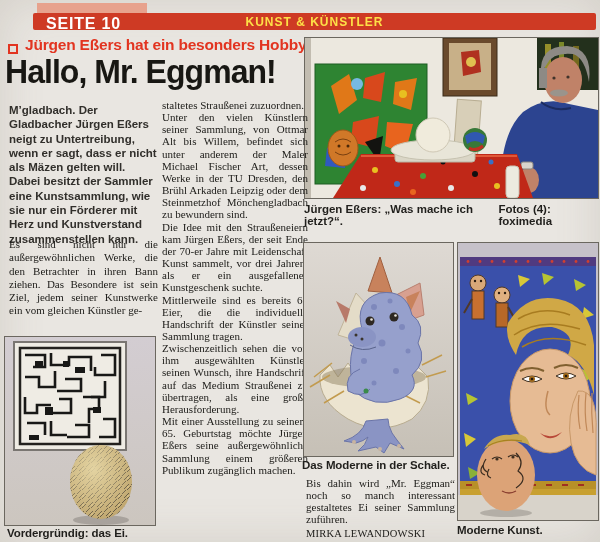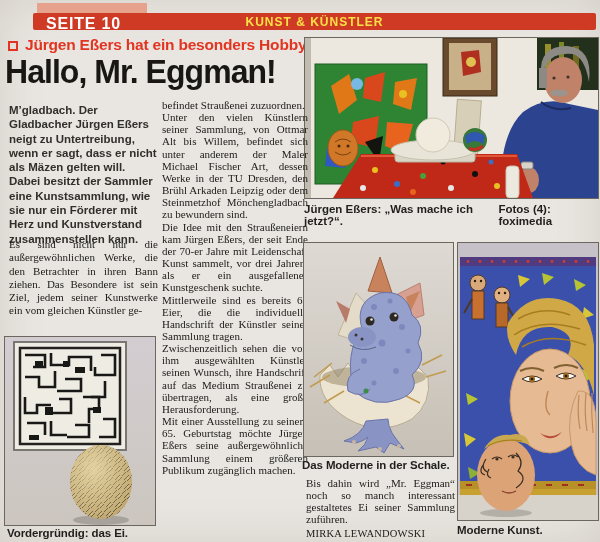--- a/index.html
+++ b/index.html
@@ -8,21 +8,21 @@
     position:relative; width:600px; height:542px; overflow:hidden;
     background:#e9e6e1;
     box-shadow: inset 0 0 45px rgba(115,105,90,.18);
   }
   
   .bar-shadow { position:absolute; left:37px; top:3px; width:110px; height:11px; background:#e7a28d; }
   .red-bar { position:absolute; left:33px; top:13px; width:563px; height:17px; background:#ce3a24; border-radius:2px; }
   .seite { position:absolute; left:13px; top:2px; color:#fff; font-weight:bold; font-size:16px; letter-spacing:.8px; }
   .section { position:absolute; left:0; top:2px; width:100%; text-align:center; color:#fde047; font-weight:bold; font-size:12px; letter-spacing:1px; }
   
-  .kicker { position:absolute; left:8px; top:36px; display:flex; align-items:center; gap:7px; }
+  .kicker { position:absolute; left:8px; top:36px; display:flex; align-items:flex-end; gap:7px; }
   .kicker .sq { width:10px; height:10px; border:2.5px solid #e23420; margin-top:1px; }
   .kicker .kt { color:#e23420; font-weight:bold; font-size:15.5px; letter-spacing:-.2px; }
   .headline { position:absolute; left:5px; top:52px; color:#181713; font-weight:bold; font-size:34px; letter-spacing:-1px; transform:scaleX(.94); transform-origin:left top; white-space:nowrap; }
   
   .lead { position:absolute; left:9px; top:103px; width:148px; font-weight:bold; font-size:11.5px; line-height:14.3px; color:#312f2b; }
   .serif { font-family:"Liberation Serif", serif; font-size:11px; line-height:12.15px; color:#21201d; text-align:justify; hyphens:auto; }
   .col1p { position:absolute; left:9px; top:238px; width:149px; line-height:13.3px; }
   .col2 { position:absolute; left:162px; top:99px; width:146px; }
   .col2 p { margin:0; }
   .col3 { position:absolute; left:306px; top:477px; width:149px; }
@@ -191,21 +191,21 @@
         <ellipse cx="96" cy="183" rx="28" ry="5" fill="rgba(60,55,50,.25)"></ellipse>
         <ellipse cx="96" cy="145" rx="31" ry="37" fill="#bca26a"></ellipse>
         <ellipse cx="96" cy="145" rx="31" ry="37" fill="url(#crackle)" opacity=".85"></ellipse>
         <ellipse cx="96" cy="145" rx="31" ry="37" fill="url(#eggshine)"></ellipse>
       </g>
     </svg>
   </div>
   <div class="cap cap-egg">Vordergründig: das Ei.</div>
 
   <div class="serif col2">
-    <p>befindet Straußenei zuzuordnen.</p>
+    <p>staltetes Straußenei zuzuordnen.</p>
     <p>Unter den vielen Künstlern seiner Sammlung, von Ottmar Alt bis Willem, befindet sich unter anderem der Maler Michael Fischer Art, dessen Werke in der TU Dresden, den Brühl Arkaden Leipzig oder dem Steinmetzhof Mönchengladbach zu bewundern sind.</p>
     <p>Die Idee mit den Straußeneiern kam Jürgen Eßers, der seit Ende der 70-er Jahre mit Leidenschaft Kunst sammelt, vor drei Jahren, als er ein ausgefallenes Kunstgeschenk suchte.</p>
     <p>Mittlerweile sind es bereits 67 Eier, die die individuelle Handschrift der Künstler seiner Sammlung tragen.</p>
     <p>Zwischenzeitlich sehen die von ihm ausgewählten Künstler seinen Wunsch, ihre Handschrift auf das Medium Straußenei zu übertragen, als eine große Herausforderung.</p>
     <p>Mit einer Ausstellung zu seinem 65. Geburtstag möchte Jürgen Eßers seine außergewöhnliche Sammlung einem größeren Publikum zugänglich machen.</p>
   </div>
 
   <div class="photo ph-monster">
     <svg width="149" height="213" viewBox="0 0 149 213">
       <defs>

